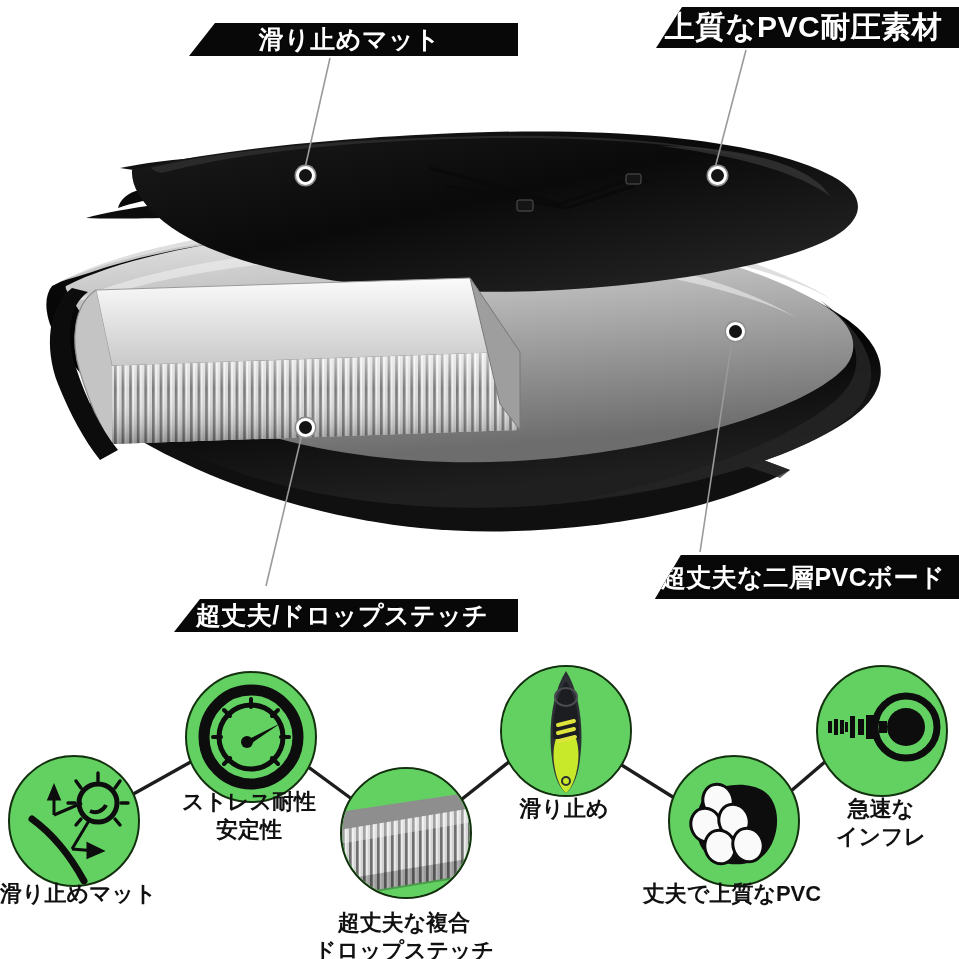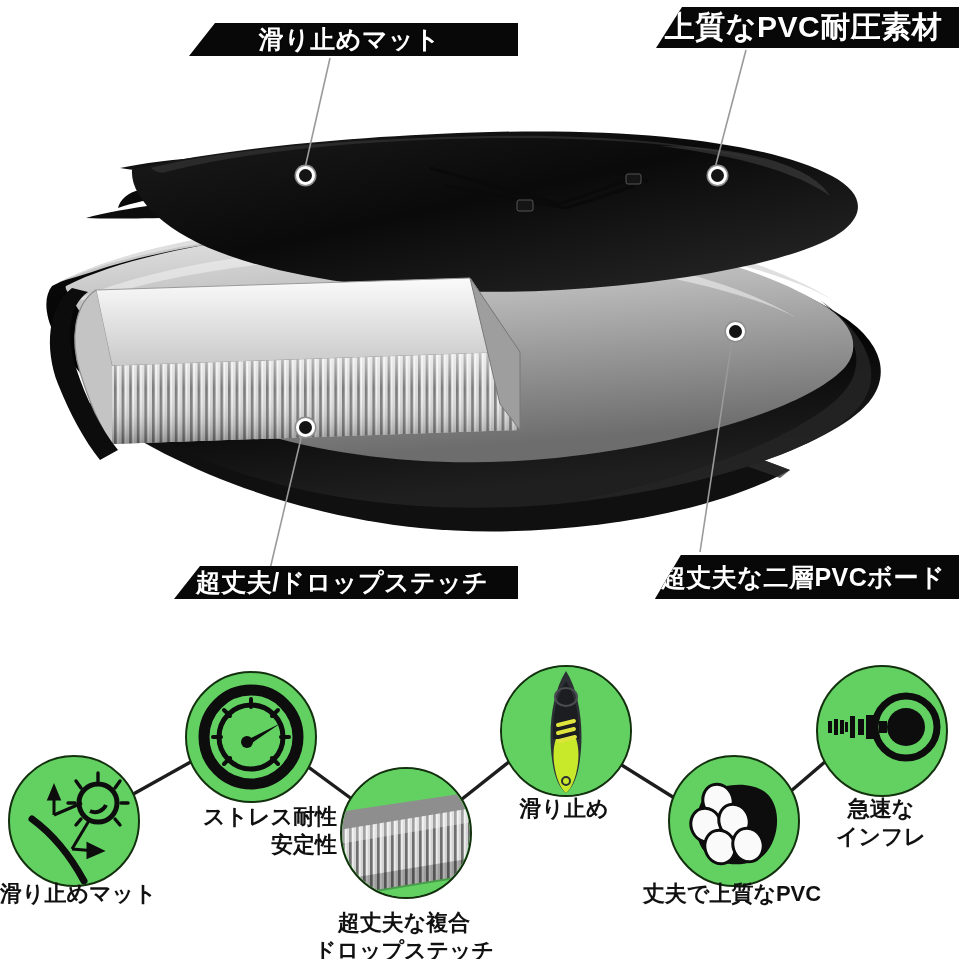--- a/index.html
+++ b/index.html
@@ -26,21 +26,21 @@
   .banner .plate span{
     color:#fff;font-weight:bold;letter-spacing:.5px;white-space:nowrap;
     text-shadow:0 0 2px rgba(0,0,0,.9);
     padding:0 14px 0 6px;
   }
 
   #banner-mat{left:133px;top:12px;width:385px;}
   #banner-mat .plate span{font-size:25px;}
   #banner-pvc{left:600px;top:4px;width:359px;}
   #banner-pvc .plate span{font-size:30px;}
-  #banner-stitch{left:118px;top:555px;width:400px;}
+  #banner-stitch{left:118px;top:588px;width:400px;}
   #banner-stitch .plate span{font-size:25px;}
   #banner-board{left:548px;top:555px;width:411px;flex-direction:column;}
   #banner-board .plate span{font-size:25px;}
   .marker{
     position:absolute;width:19px;height:19px;border-radius:50%;
     background:#141414;border:3.5px solid #fff;
     box-shadow:0 0 0 1.5px #8d8d8d;
     box-sizing:border-box;
   }
 
@@ -267,21 +267,21 @@
           <line x1="26" y1="64" x2="34" y2="64"></line>
           <line x1="102" y1="64" x2="94" y2="64"></line>
           <line x1="91" y1="37" x2="85" y2="43"></line>
           <line x1="37" y1="91" x2="43" y2="85"></line>
           <line x1="91" y1="91" x2="85" y2="85"></line>
         </g>
         <path d="M58,68 L94,50 L62,72 Z" fill="#0d0d0d"></path>
         <circle cx="60" cy="69" r="6" fill="#0d0d0d"></circle>
       </svg>
     </div>
-    <div class="flabel" style="left:161px;top:148px;width:176px;text-align:right;">
+    <div class="flabel" style="left:161px;top:133px;width:176px;">
       <div>ストレス耐性</div>
       <div>安定性</div>
     </div>
 
     <div class="fcircle" style="left:340px;top:112px;width:128px;height:128px;">
       <svg viewBox="0 0 128 128" width="128" height="128">
         <defs>
           <pattern id="stitch2" width="7" height="10" patternUnits="userSpaceOnUse">
             <rect width="7" height="10" fill="#d2d2d2"></rect>
             <rect x="0" width="2.6" height="10" fill="#6f6f6f"></rect>

